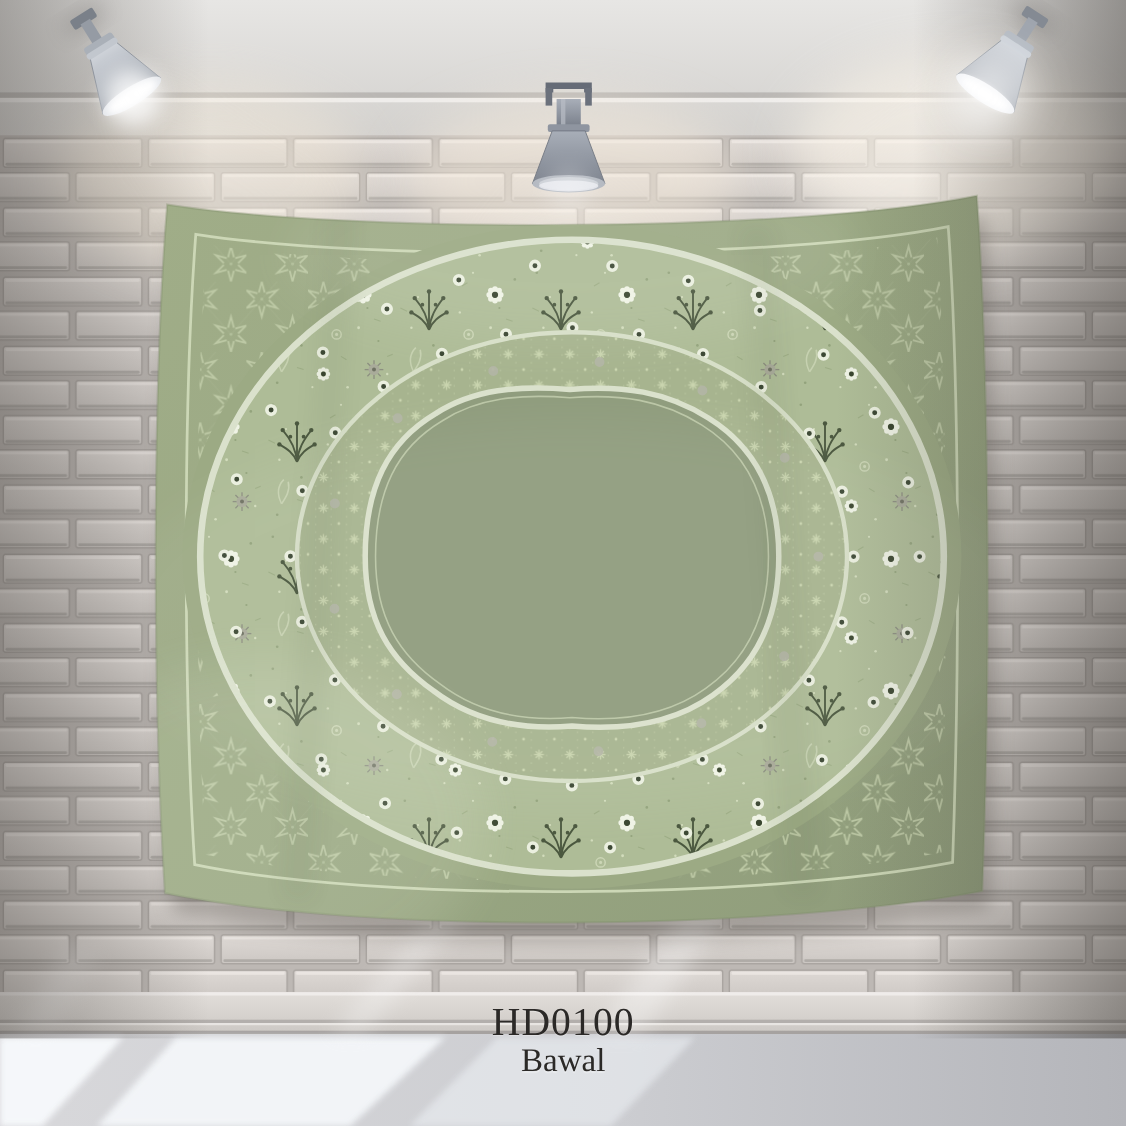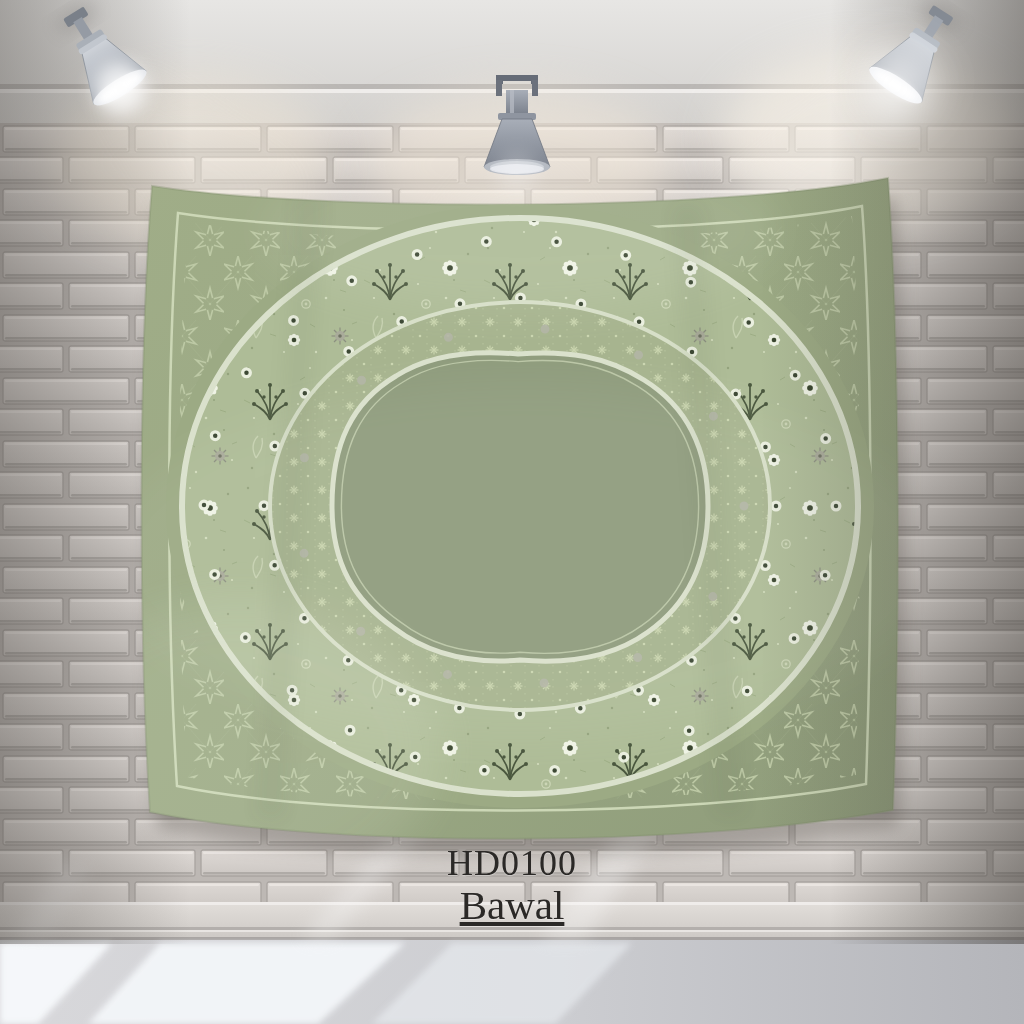--- a/index.html
+++ b/index.html
@@ -1,23 +1,23 @@
 <!DOCTYPE html>
 <html><head>
 <meta charset="utf-8">
 <style>
   html,body{margin:0;padding:0;background:#888;}
   .stage{position:relative;width:1024px;height:1024px;overflow:hidden;
          font-family:"Liberation Serif", serif;background:#d6d2ce;}
   .stage svg{position:absolute;left:0;top:0;}
-  .product-label{position:absolute;left:0;top:844px;width:1024px;
+  .product-label{position:absolute;left:0;top:910px;width:1024px;
       text-align:center;color:#2b2927;line-height:1.08;
       text-shadow:0 1px 1px rgba(255,255,255,.35);}
   .product-label .code{font-size:36px;letter-spacing:1px;}
-  .product-label .name{font-size:41px;text-decoration:underline;}
+  .product-label .name{font-size:30px;}
 </style>
 </head>
 <body>
 
 <div class="stage">
 <svg width="1024" height="1024" viewBox="0 0 1024 1024">
   <defs>
     <linearGradient id="upperWall" x1="0" y1="0" x2="0" y2="1">
       <stop offset="0" stop-color="#e7e6e4"></stop>
           <stop offset="1" stop-color="#d0cecb"></stop>

